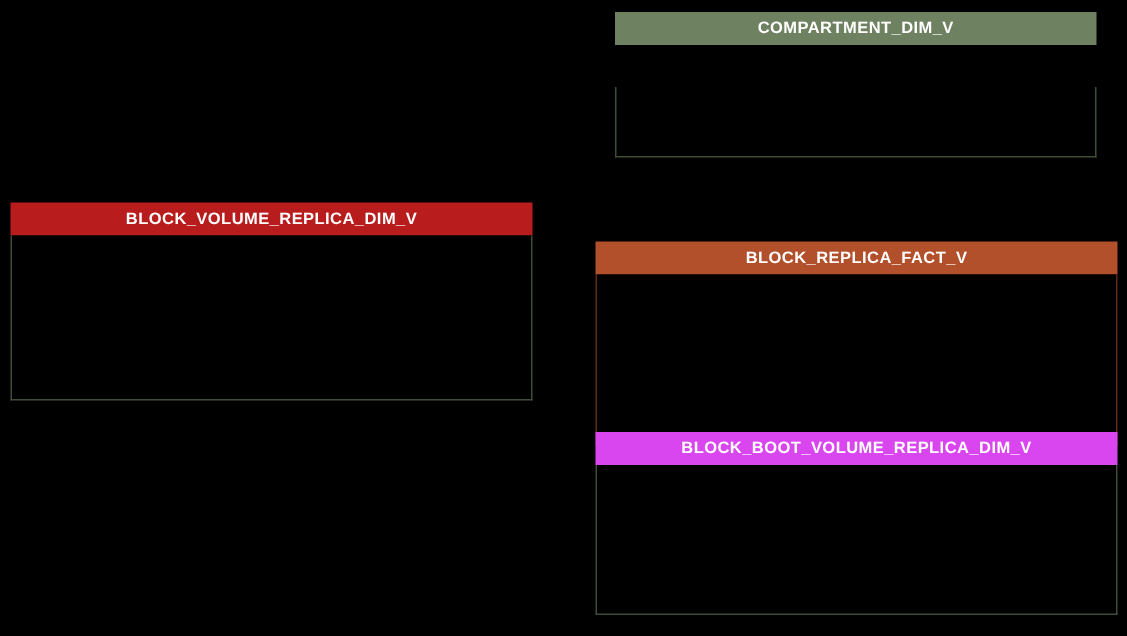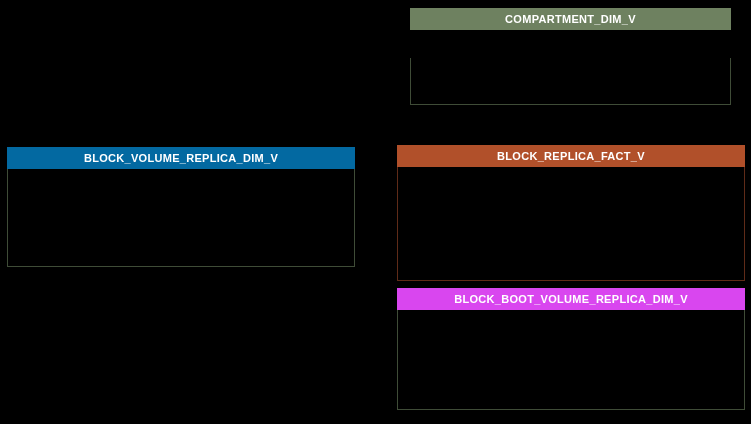--- a/index.html
+++ b/index.html
@@ -39,37 +39,37 @@
   .table-body {
     flex: 1 1 auto;
     background: #000000;
     border: 1px solid #3a4733;
     border-top: none;
     box-sizing: border-box;
   }
   
   .t0 { left: 410px; top: 8px;   width: 321px; height: 97px; gap: 28px;  }
   .t1 { left: 7px;   top: 135px; width: 348px; height: 132px; }
-  .t2 { left: 397px; top: 145px; width: 348px; height: 136px; text-align: center; }
+  .t2 { left: 397px; top: 161px; width: 348px; height: 136px; text-align: center; }
   .t3 { left: 397px; top: 288px; width: 348px; height: 122px; }
 </style>
 </head>
 <body>
 
 <div id="canvas">
 
   <div class="table-box t0">
     <div class="table-header" style="background-color: rgb(110, 129, 96);">
       <span class="table-title">COMPARTMENT_DIM_V</span>
     </div>
     <div class="table-body" style="border-color: rgb(63, 76, 55);"></div>
   </div>
 
   <div class="table-box t1">
-    <div class="table-header" style="background-color: #0369a1; margin-top: 12px;">
+    <div class="table-header" style="background-color: #b91c1c;">
       <span class="table-title">BLOCK_VOLUME_REPLICA_DIM_V</span>
     </div>
     <div class="table-body" style="border-color: rgb(63, 76, 55);"></div>
   </div>
 
   <div class="table-box t2">
     <div class="table-header" style="background-color: rgb(177, 80, 42);">
       <span class="table-title">BLOCK_REPLICA_FACT_V</span>
     </div>
     <div class="table-body" style="border-color: rgb(95, 43, 24);"></div>

